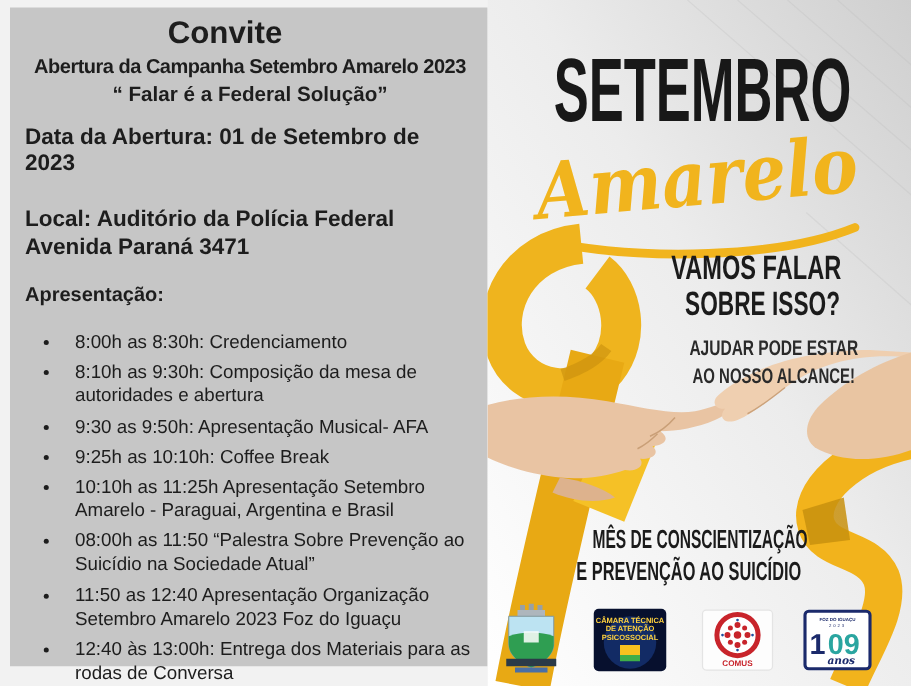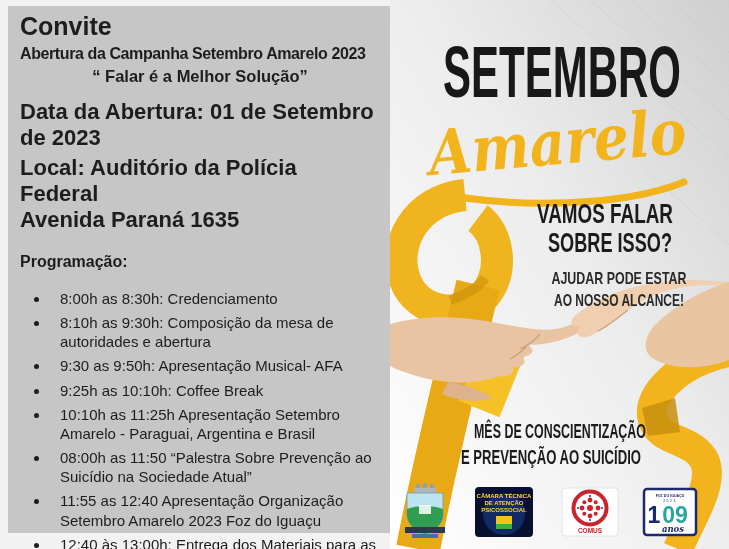--- a/index.html
+++ b/index.html
@@ -4,59 +4,59 @@
 <style>
   html,body{margin:0;padding:0;}
   body{width:729px;height:549px;overflow:hidden;background:#f2f2f2;
        font-family:"Liberation Sans",sans-serif;}
   .flyer{position:relative;width:729px;height:549px;background:#f2f2f2;}
 
   
   .panel{position:absolute;left:8px;top:6px;width:382px;height:527px;
          background:#c6c6c6;color:#1d1d1d;box-sizing:border-box;
          padding:4px 10px 0 12px;}
-  .panel h1{font-size:25px;font-weight:bold;margin:2px 40px 4px 0;}
-  .sub{font-size:16px;font-weight:bold;text-align:left;letter-spacing:-0.4px;margin:2px 0 0 0;}
+  .panel h1{font-size:25px;font-weight:bold;text-align:center;margin:2px 40px 4px 0;}
+  .sub{font-size:16px;font-weight:bold;text-align:center;letter-spacing:-0.4px;margin:2px 0 0 0;}
   .tag{font-size:16.5px;font-weight:bold;text-align:center;margin-top:4px;}
-  .details{margin-top:13px;font-size:22px;font-weight:bold;line-height:1.18;}
-  .d{margin-top:4px;}
+  .details{margin-top:13px;font-size:18px;font-weight:bold;line-height:1.18;}
+  .d{margin-top:24px;}
   .d.tight{margin-top:0;}
   .prog-head{font-size:16px;font-weight:bold;margin-top:20px;}
   ul.prog{margin:18px 0 0 0;padding-left:30px;font-size:15px;line-height:1.28;}
   ul.prog li{margin-bottom:5px;padding-left:10px;}
 
   
   .poster{position:absolute;left:390px;top:0;width:339px;height:466px;}
   .poster svg{display:block;}
 </style>
 </head>
 <body>
 
 <div class="flyer">
 
   <div class="panel">
     <h1>Convite</h1>
     <div class="sub">Abertura da Campanha Setembro Amarelo 2023</div>
-    <div class="tag">“ Falar é a Melhor Solução”</div>
+    <div class="tag">“ Falar é a Federal Solução”</div>
 
     <div class="details">
       <div class="d tight">Data da Abertura: 01 de Setembro de 2023</div>
       <div class="d">Local: Auditório da Polícia Federal</div>
-      <div class="d tight">Avenida Paraná 1635</div>
+      <div class="d tight">Avenida Paraná 3471</div>
     </div>
 
-    <div class="prog-head">Programação:</div>
+    <div class="prog-head">Apresentação:</div>
     <ul class="prog">
       <li>8:00h as 8:30h: Credenciamento</li>
       <li>8:10h as 9:30h: Composição da mesa de autoridades e abertura</li>
       <li>9:30 as 9:50h: Apresentação  Musical- AFA</li>
       <li>9:25h as 10:10h: Coffee Break</li>
       <li>10:10h as 11:25h Apresentação Setembro Amarelo -  Paraguai, Argentina e Brasil</li>
       <li>08:00h as 11:50 “Palestra Sobre Prevenção ao Suicídio na Sociedade Atual”</li>
-      <li>11:55 as 12:40 Apresentação Organização Setembro Amarelo 2023 Foz do Iguaçu</li>
+      <li>11:50 as 12:40 Apresentação Organização Setembro Amarelo 2023 Foz do Iguaçu</li>
       <li>12:40 às 13:00h: Entrega dos Materiais para as rodas de Conversa</li>
     </ul>
   </div>
 
   <div class="poster">
     <svg width="339" height="549" viewBox="0 0 339 549" xmlns="http://www.w3.org/2000/svg">
       <defs>
         <linearGradient id="bgGrad" x1="0" y1="1" x2="1" y2="0">
           <stop offset="0" stop-color="#ffffff"></stop>
           <stop offset="0.55" stop-color="#ececec"></stop>

